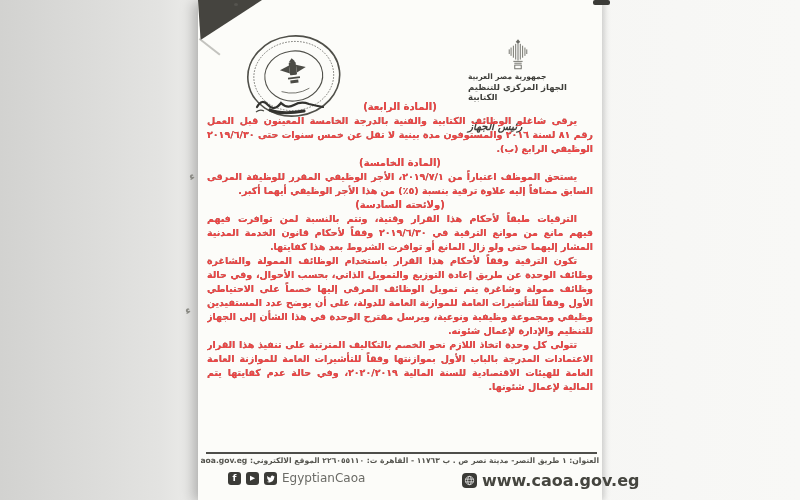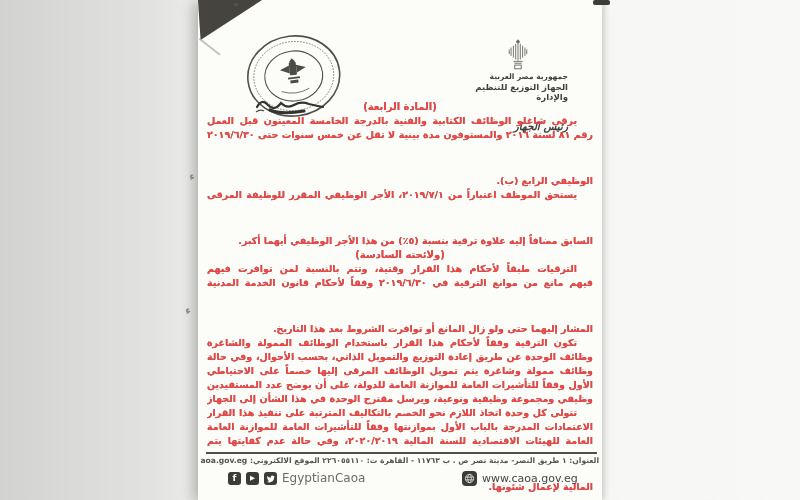--- a/index.html
+++ b/index.html
@@ -22,55 +22,55 @@
     position:absolute;left:2px;top:38px;width:26px;height:2px;background:#9d9d97;
     transform:rotate(38deg);transform-origin:left top;opacity:.6;
   }
   .top-smudge{position:absolute;left:395px;top:0;width:17px;height:5px;background:#3c3c38;border-radius:2px;}
   .speck{position:absolute;left:36px;top:3px;width:4px;height:3px;background:#55544f;border-radius:50%;}
 
   .seal{position:absolute;left:46px;top:34px;width:100px;height:88px;}
   .seal svg{transform:rotate(-7deg);}
   .scribble{position:absolute;left:56px;top:94px;width:84px;height:24px;}
 
-  .gov-header{position:absolute;left:270px;top:38px;width:100px;text-align:right;color:#3f3f3b;}
+  .gov-header{position:absolute;left:270px;top:38px;width:100px;text-align:left;color:#3f3f3b;}
   .emblem{display:flex;justify-content:center;}
   .gov-line1{font-size:7.5px;font-weight:700;margin-top:2px;letter-spacing:.2px;}
   .gov-line2{font-size:8.5px;font-weight:900;margin-top:1px;}
   .gov-line3{font-size:10.5px;font-weight:900;margin-top:18px;font-style:italic;}
 
   .content{
     position:absolute;top:100px;left:9px;right:9px;
     color:#ef4444;font-weight:700;
     text-shadow:0 0 .5px rgba(69,69,63,.75);
   }
   .h{font-size:10px;line-height:14px;height:14px;text-align:center;overflow:hidden;}
   .ln{font-size:9.5px;line-height:14px;height:14px;overflow:hidden;
       text-align:justify;text-align-last:justify;}
   .ln.first{padding-right:16px;}
-  .ln.end{text-align-last:right;margin-top:32px;}
+  .ln.end{text-align-last:right;}
 
   .margin-mark{position:absolute;color:#8a8a84;font-size:11px;font-weight:700;transform:rotate(-14deg);}
   .m1{left:-9px;top:170px;}
   .m2{left:-13px;top:304px;}
 
   .rule{position:absolute;left:8px;right:5px;top:452px;border-top:2px solid #4e4e4a;}
   .address{
     position:absolute;top:456px;left:3px;right:3px;height:11px;
     font-size:7.6px;color:#55554f;font-weight:700;text-align:center;white-space:nowrap;overflow:hidden;
   }
   .social{position:absolute;top:470px;left:8px;right:8px;height:20px;}
   .group-left{position:absolute;left:22px;top:1px;display:flex;align-items:center;gap:5px;}
   .group-right{position:absolute;left:256px;top:1px;display:flex;align-items:center;gap:5px;}
   .ic{width:13px;height:13px;border-radius:3px;background:#3b3b37;color:#fff;
       display:flex;align-items:center;justify-content:center;font-size:9px;font-weight:700;line-height:1;}
   .ic.yt span{font-size:6.5px;}
   .globe-box{width:15px;height:15px;border-radius:4px;background:#3b3b37;display:flex;align-items:center;justify-content:center;}
   .handle{font-size:12px;color:#6b6b66;font-weight:400;margin-right:2px;}
-  .website{font-size:11px;color:#45453f;font-weight:400;}
+  .website{font-size:16px;color:#45453f;font-weight:700;}
 </style>
 </head>
 <body>
 
 <div class="page">
 
   <div class="corner-fold"></div>
   <div class="fold-edge"></div>
   <div class="speck"></div>
   <div class="top-smudge"></div>
@@ -115,46 +115,48 @@
           <line x1="5.5" y1="10" x2="5.5" y2="19"></line>
           <line x1="20.5" y1="10" x2="20.5" y2="19"></line>
           <line x1="3.5" y1="12" x2="3.5" y2="17"></line>
           <line x1="22.5" y1="12" x2="22.5" y2="17"></line>
           <path d="M8 25 h10 M9 27 h8"></path>
           <rect x="9.5" y="29" width="7" height="4"></rect>
         </g>
       </svg>
     </div>
     <div class="gov-line1" dir="rtl">جمهورية مصر العربية</div>
-    <div class="gov-line2" dir="rtl">الجهاز التوزيع للتنظيم والإدارة</div>
+    <div class="gov-line2" dir="rtl">الجهاز المركزي للتنظيم الكتابية</div>
     <div class="gov-line3" dir="rtl">رئيس الجهاز</div>
   </div>
 
   <div class="margin-mark m1">ء</div>
   <div class="margin-mark m2">ء</div>
 
   <div class="content" dir="rtl">
     <div class="h">(المادة الرابعة)</div>
     <div class="ln first">يرقى شاغلو الوظائف الكتابية والفنية بالدرجة الخامسة المعينون قبل العمل بأحكام القانون</div>
     <div class="ln">رقم ٨١ لسنة ٢٠١٦ والمستوفون مدة بينية لا تقل عن خمس سنوات حتى ٢٠١٩/٦/٣٠ إلى المستوى</div>
     <div class="ln end">الوظيفي الرابع (ب).</div>
 
+    <div class="h">(المادة الخامسة)</div>
     <div class="ln first">يستحق الموظف اعتباراً من ٢٠١٩/٧/١، الأجر الوظيفي المقرر للوظيفة المرقى إليها، أو أجره</div>
     <div class="ln end">السابق مضافاً إليه علاوة ترقية بنسبة (٥٪) من هذا الأجر الوظيفي أيهما أكبر.</div>
 
     <div class="h">(ولائحته السادسة)</div>
     <div class="ln first">الترقيات طبقاً لأحكام هذا القرار وقتية، وتتم بالنسبة لمن توافرت فيهم الشروط ولم يتوافر</div>
     <div class="ln">فيهم مانع من موانع الترقية في ٢٠١٩/٦/٣٠ وفقاً لأحكام قانون الخدمة المدنية ولائحته التنفيذية</div>
-    <div class="ln end">المشار إليهما حتى ولو زال المانع أو توافرت الشروط بعد هذا التاريخ.</div>
+    <div class="ln end">المشار إليهما حتى ولو زال المانع أو توافرت الشروط بعد هذا كفايتها.</div>
 
     <div class="ln first">تكون الترقية وفقاً لأحكام هذا القرار باستخدام الوظائف الممولة والشاغرة باستمارة موازنة</div>
     <div class="ln">وظائف الوحدة عن طريق إعادة التوزيع والتمويل الذاتي، بحسب الأحوال، وفي حالة عدم توافر</div>
     <div class="ln">وظائف ممولة وشاغرة يتم تمويل الوظائف المرقى إليها خصماً على الاحتياطي العام بموازنة الباب</div>
     <div class="ln">الأول وفقاً للتأشيرات العامة للموازنة العامة للدولة، على أن يوضح عدد المستفيدين في كل مستوى</div>
     <div class="ln">وظيفي ومجموعة وظيفية ونوعية، ويرسل مقترح الوحدة في هذا الشأن إلى الجهاز المركزي</div>
+    <div class="ln end">للتنظيم والإدارة لإعمال شئونه.</div>
 
     <div class="ln first">تتولى كل وحدة اتخاذ اللازم نحو الخصم بالتكاليف المترتبة على تنفيذ هذا القرار خصماً على</div>
     <div class="ln">الاعتمادات المدرجة بالباب الأول بموازنتها وفقاً للتأشيرات العامة للموازنة العامة للدولة وللتأشيرات</div>
     <div class="ln">العامة للهيئات الاقتصادية للسنة المالية ٢٠٢٠/٢٠١٩، وفي حالة عدم كفايتها يتم الرجوع إلى وزارة</div>
     <div class="ln end">المالية لإعمال شئونها.</div>
   </div>
 
   <div class="rule"></div>
   <div class="address" dir="rtl">العنوان: ١ طريق النصر- مدينة نصر   ص . ب ١١٧٦٣ - القاهرة   ت: ٢٢٦٠٥٥١١٠ الموقع الالكتروني: www.caoa.gov.eg</div>
 

